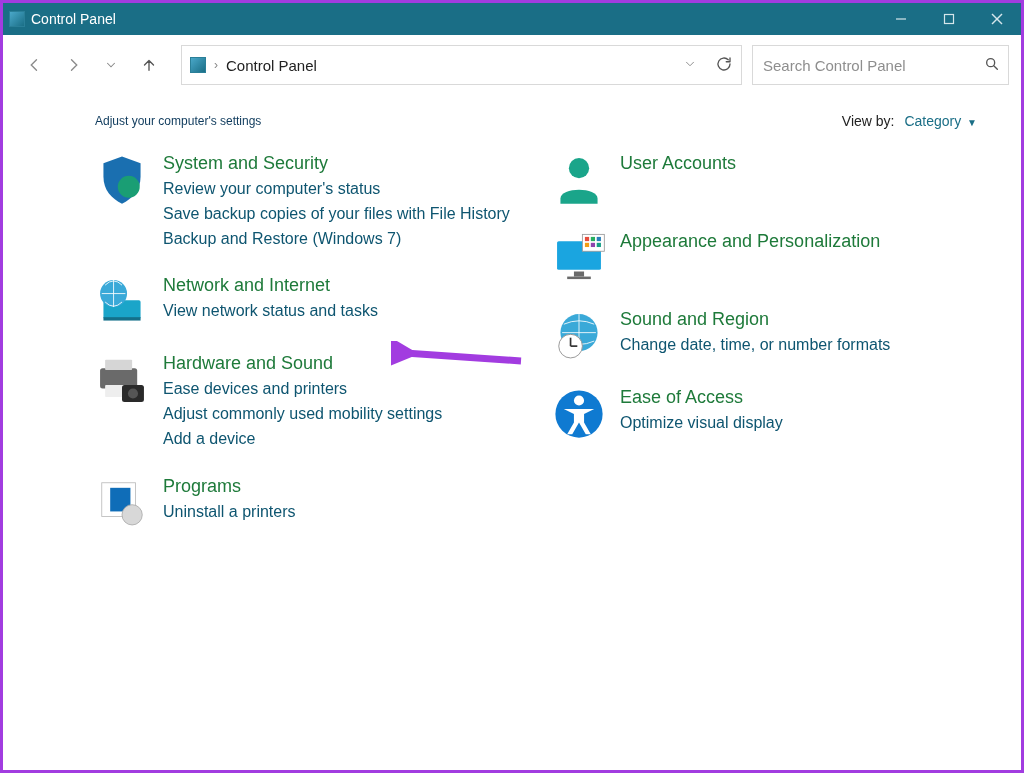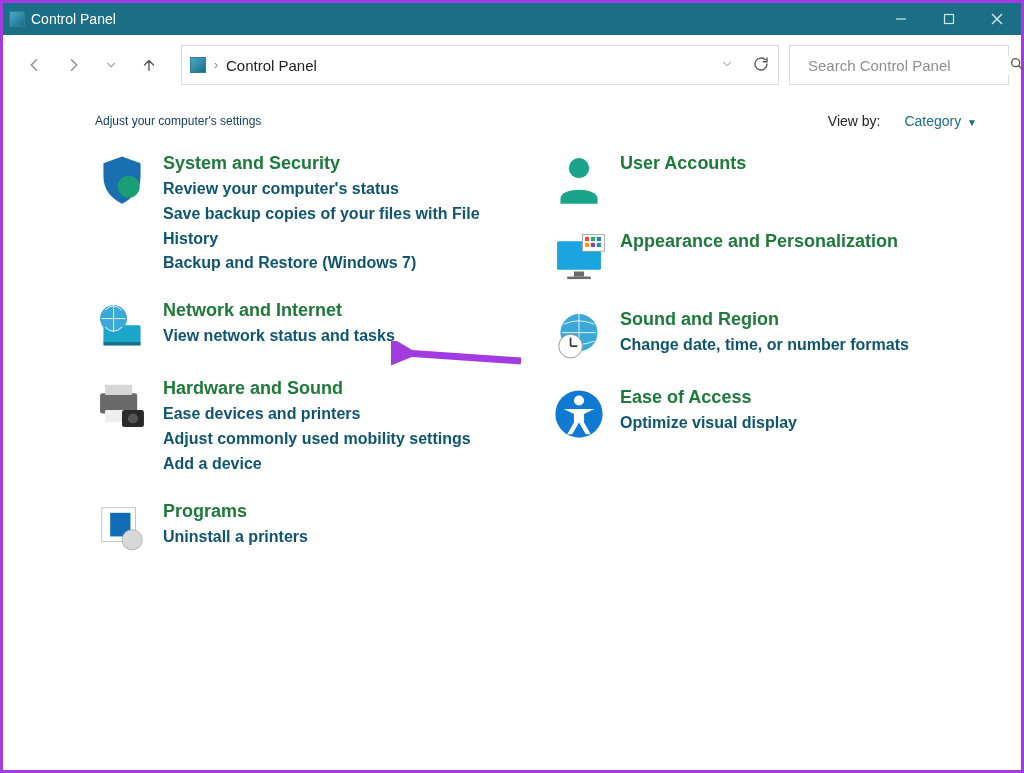--- a/index.html
+++ b/index.html
@@ -57,26 +57,26 @@
     display: flex;
     align-items: center;
     padding: 0 8px;
     gap: 8px;
     margin-left: 8px;
   }
   .addressbar .crumb { color: #222; }
   .addressbar .chev { color: #888; font-size: 12px; }
   .addressbar .spacer { flex: 1; }
   .searchbar {
-    width: 220px;
+    width: 257px;
     border: 1px solid #d9d9d9;
     height: 40px;
     display: flex;
     align-items: center;
-    padding: 0 16px;
+    padding: 0 8px;
     color: #777;
     justify-content: space-between;
   }
   .searchbar input {
     border: none; outline: none; flex: 1; font-size: 15px; color: #333;
   }
   .searchbar input::placeholder { color: #8e8e8e; }
   
   .content {
     padding: 24px 44px 10px 92px;
@@ -84,28 +84,28 @@
   .header-row {
     display: flex; justify-content: space-between; align-items: center;
     margin-bottom: 24px;
   }
   .page-heading {
     color: #0e3a5c;
     font-size: 12px;
     font-weight: 400;
   }
   .viewby { color: #222; font-size: 14px; }
-  .viewby .cat { color: #1a6e86; margin-left: 20px; }
+  .viewby .cat { color: #1a6e86; margin-left: 6px; }
   .viewby .dd { font-size: 10px; color: #1a6e86; margin-left: 2px; }
   .columns {
     display: flex;
     gap: 32px;
     position: relative;
   }
-  .col { flex: 1; font-weight: bold; }
+  .col { flex: 1; }
   .item {
     display: flex;
     gap: 14px;
     margin-bottom: 24px;
   }
   .item-icon {
     width: 54px; height: 54px; flex-shrink: 0;
   }
   .item-body { }
   .item-title {

